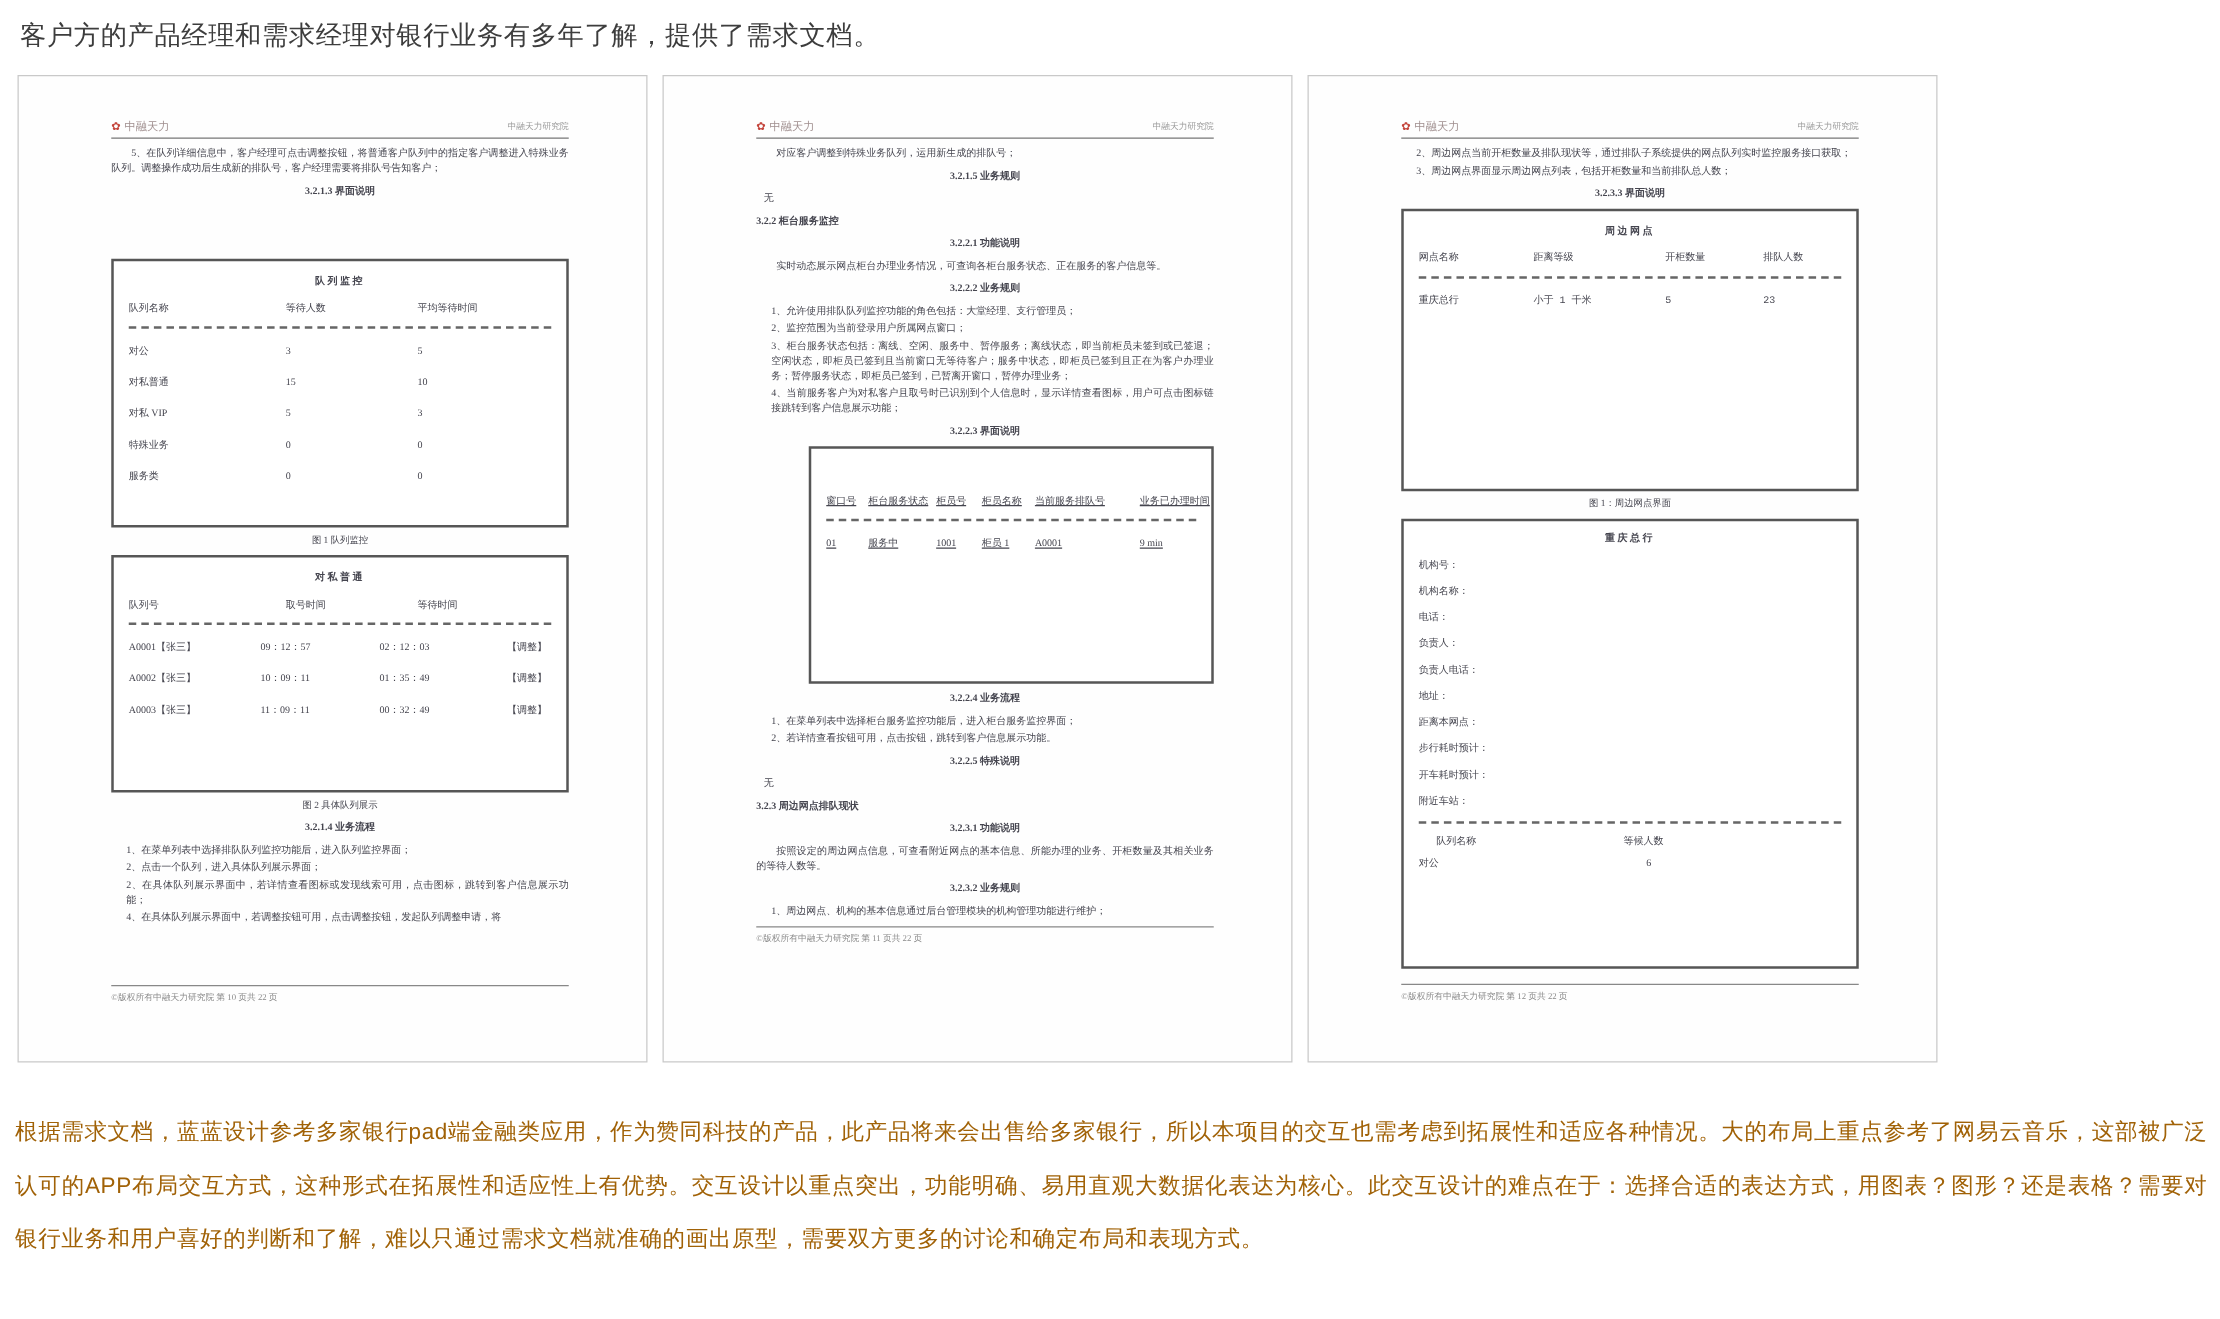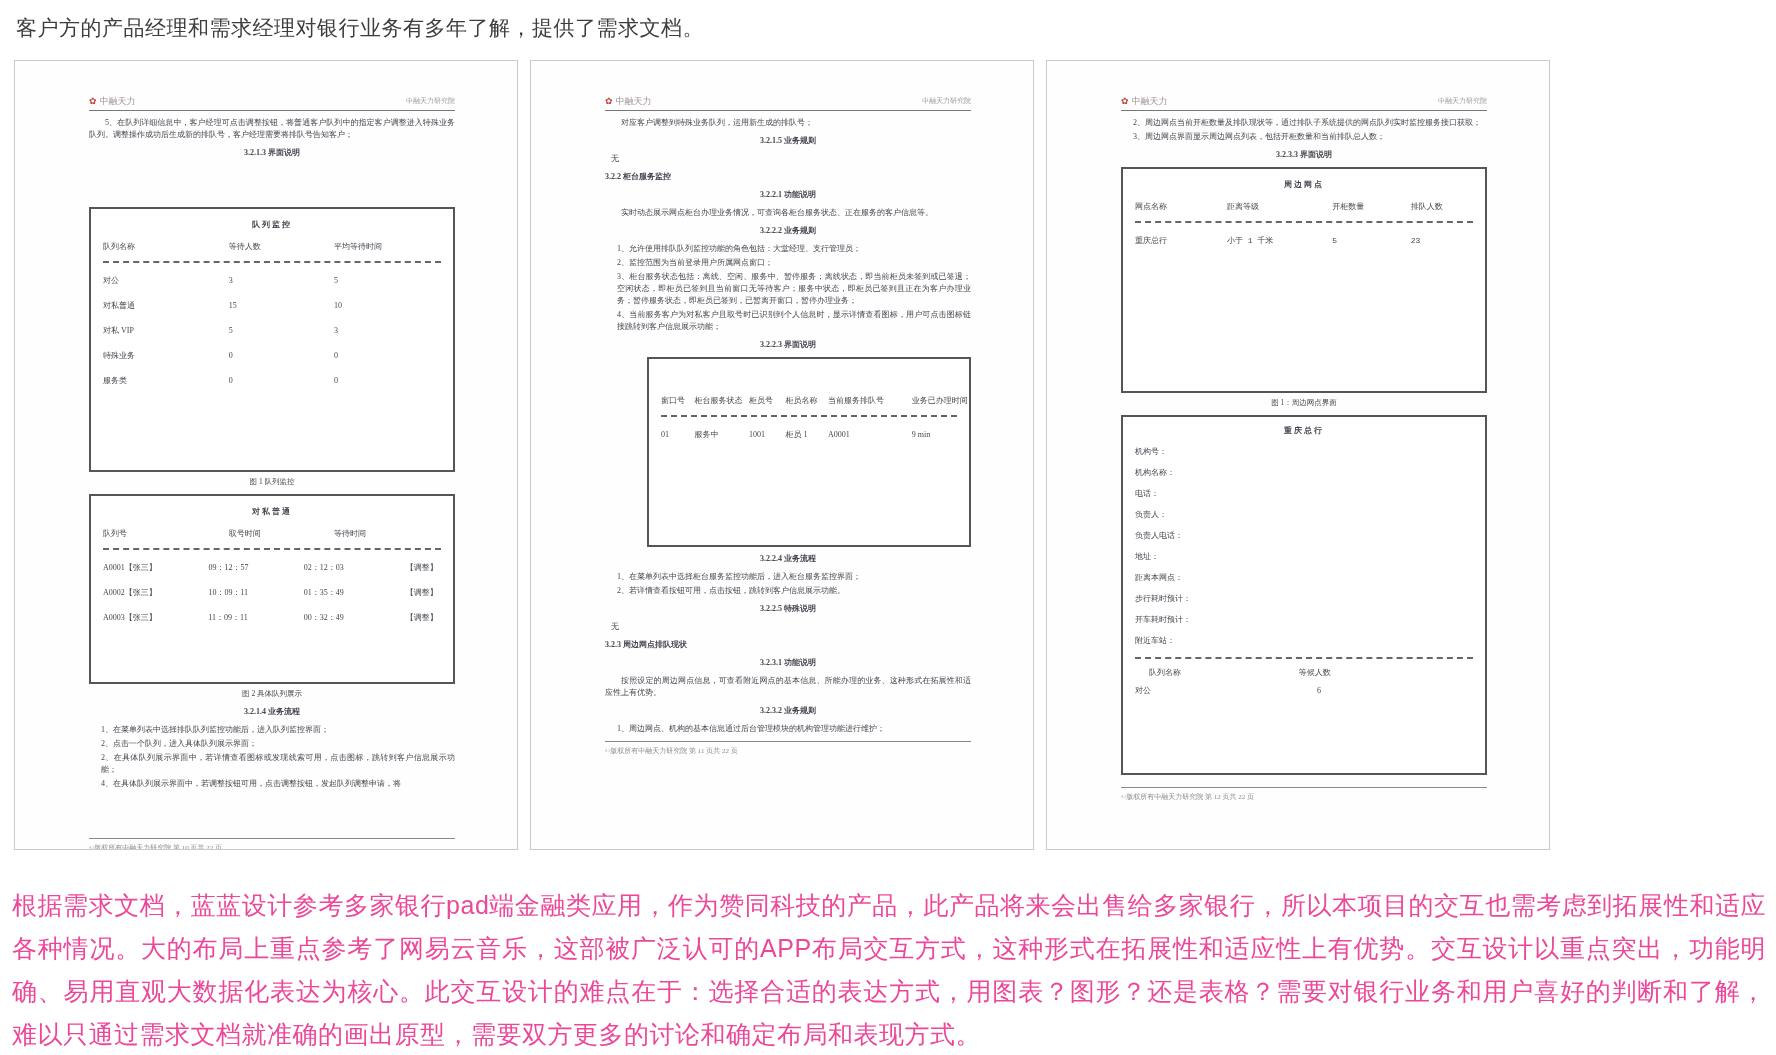--- a/index.html
+++ b/index.html
@@ -24,43 +24,43 @@
   .li{margin:2px 0 2px 12px;text-align:justify;}
   .none{margin:4px 0 4px 6px;}
 
   .mini-table{box-sizing:border-box;border:2px solid #565656;margin:4px 0;padding:10px 12px 8px;background:#fff;}
   .mt-title{text-align:center;font-weight:bold;letter-spacing:2px;margin-bottom:10px;}
   .mt-head,.mt-row{display:grid;column-gap:4px;}
   .mt-row{margin-bottom:13px;}
   .mt-divider{border-top:2px dashed #666;margin:8px 0 12px;}
   .g3{grid-template-columns:36% 30% 34%;}
   .g4{grid-template-columns:30% 27% 29% 14%;}
-  .g6{grid-template-columns:10% 17% 11% 13% 27% 22%;}
+  .g6{grid-template-columns:10% 17% 11% 13% 27% 22%;text-decoration:underline;}
   .g4n{grid-template-columns:26% 30% 22% 22%;font-family:Liberation Mono, monospace;}
   .g2{grid-template-columns:45% 55%;}
 
-  .t-queue{height:265px;margin-top:48px;}
+  .t-queue{height:215px;margin-top:48px;}
   .t-private{height:190px;}
   .t-counter{height:190px;margin-left:42px;}
   .t-nearby{height:226px;}
 
   .fig-cap{text-align:center;font-size:7.5px;margin:2px 0 6px;color:#45454f;}
 
   .panel{box-sizing:border-box;border:2px solid #565656;margin:4px 0;padding:8px 12px;height:360px;background:#fff;}
   .panel-title{text-align:center;font-weight:bold;letter-spacing:2px;margin-bottom:9px;}
   .panel-field{margin-bottom:9px;}
   .panel-divider{border-top:2px dashed #666;margin:10px 0 8px;}
   .panel-qhead{padding-left:14px;font-weight:normal;margin-bottom:6px;}
 
   .doc-footer{border-top:1px solid #888;padding-top:3px;font-size:7px;color:#8a8a8a;}
   .f1{margin-top:48px;}
   .f2{margin-top:6px;}
   .f3{margin-top:12px;}
 
-  .closing{font-size:25px;color:#ec4899;line-height:43px;margin:34px 10px 0 12px;text-align:justify;letter-spacing:.5px;}
+  .closing{font-size:18px;color:#a16207;line-height:43px;margin:34px 10px 0 12px;text-align:justify;letter-spacing:.5px;}
 </style>
 </head>
 <body>
 
 <p class="intro">客户方的产品经理和需求经理对银行业务有多年了解，提供了需求文档。</p>
 
 <div class="docs-row">
 
   <div class="doc-card">
     <div class="doc">
@@ -194,21 +194,21 @@
         </div>
       </div>
 
       <div class="h-center">3.2.2.4  业务流程</div>
       <div class="li">1、在菜单列表中选择柜台服务监控功能后，进入柜台服务监控界面；</div>
       <div class="li">2、若详情查看按钮可用，点击按钮，跳转到客户信息展示功能。</div>
       <div class="h-center">3.2.2.5  特殊说明</div>
       <div class="none">无</div>
       <div class="h-left">3.2.3  周边网点排队现状</div>
       <div class="h-center">3.2.3.1  功能说明</div>
-      <p class="p">按照设定的周边网点信息，可查看附近网点的基本信息、所能办理的业务、这种形式在拓展性和适应性上有优势。</p>
+      <p class="p">按照设定的周边网点信息，可查看附近网点的基本信息、所能办理的业务、开柜数量及其相关业务的等待人数等。</p>
       <div class="h-center">3.2.3.2  业务规则</div>
       <div class="li">1、周边网点、机构的基本信息通过后台管理模块的机构管理功能进行维护；</div>
 
       <div class="doc-footer f2">©版权所有中融天力研究院 第 11 页共 22 页</div>
     </div>
   </div>
 
   <div class="doc-card">
     <div class="doc">
       <div class="doc-header">

